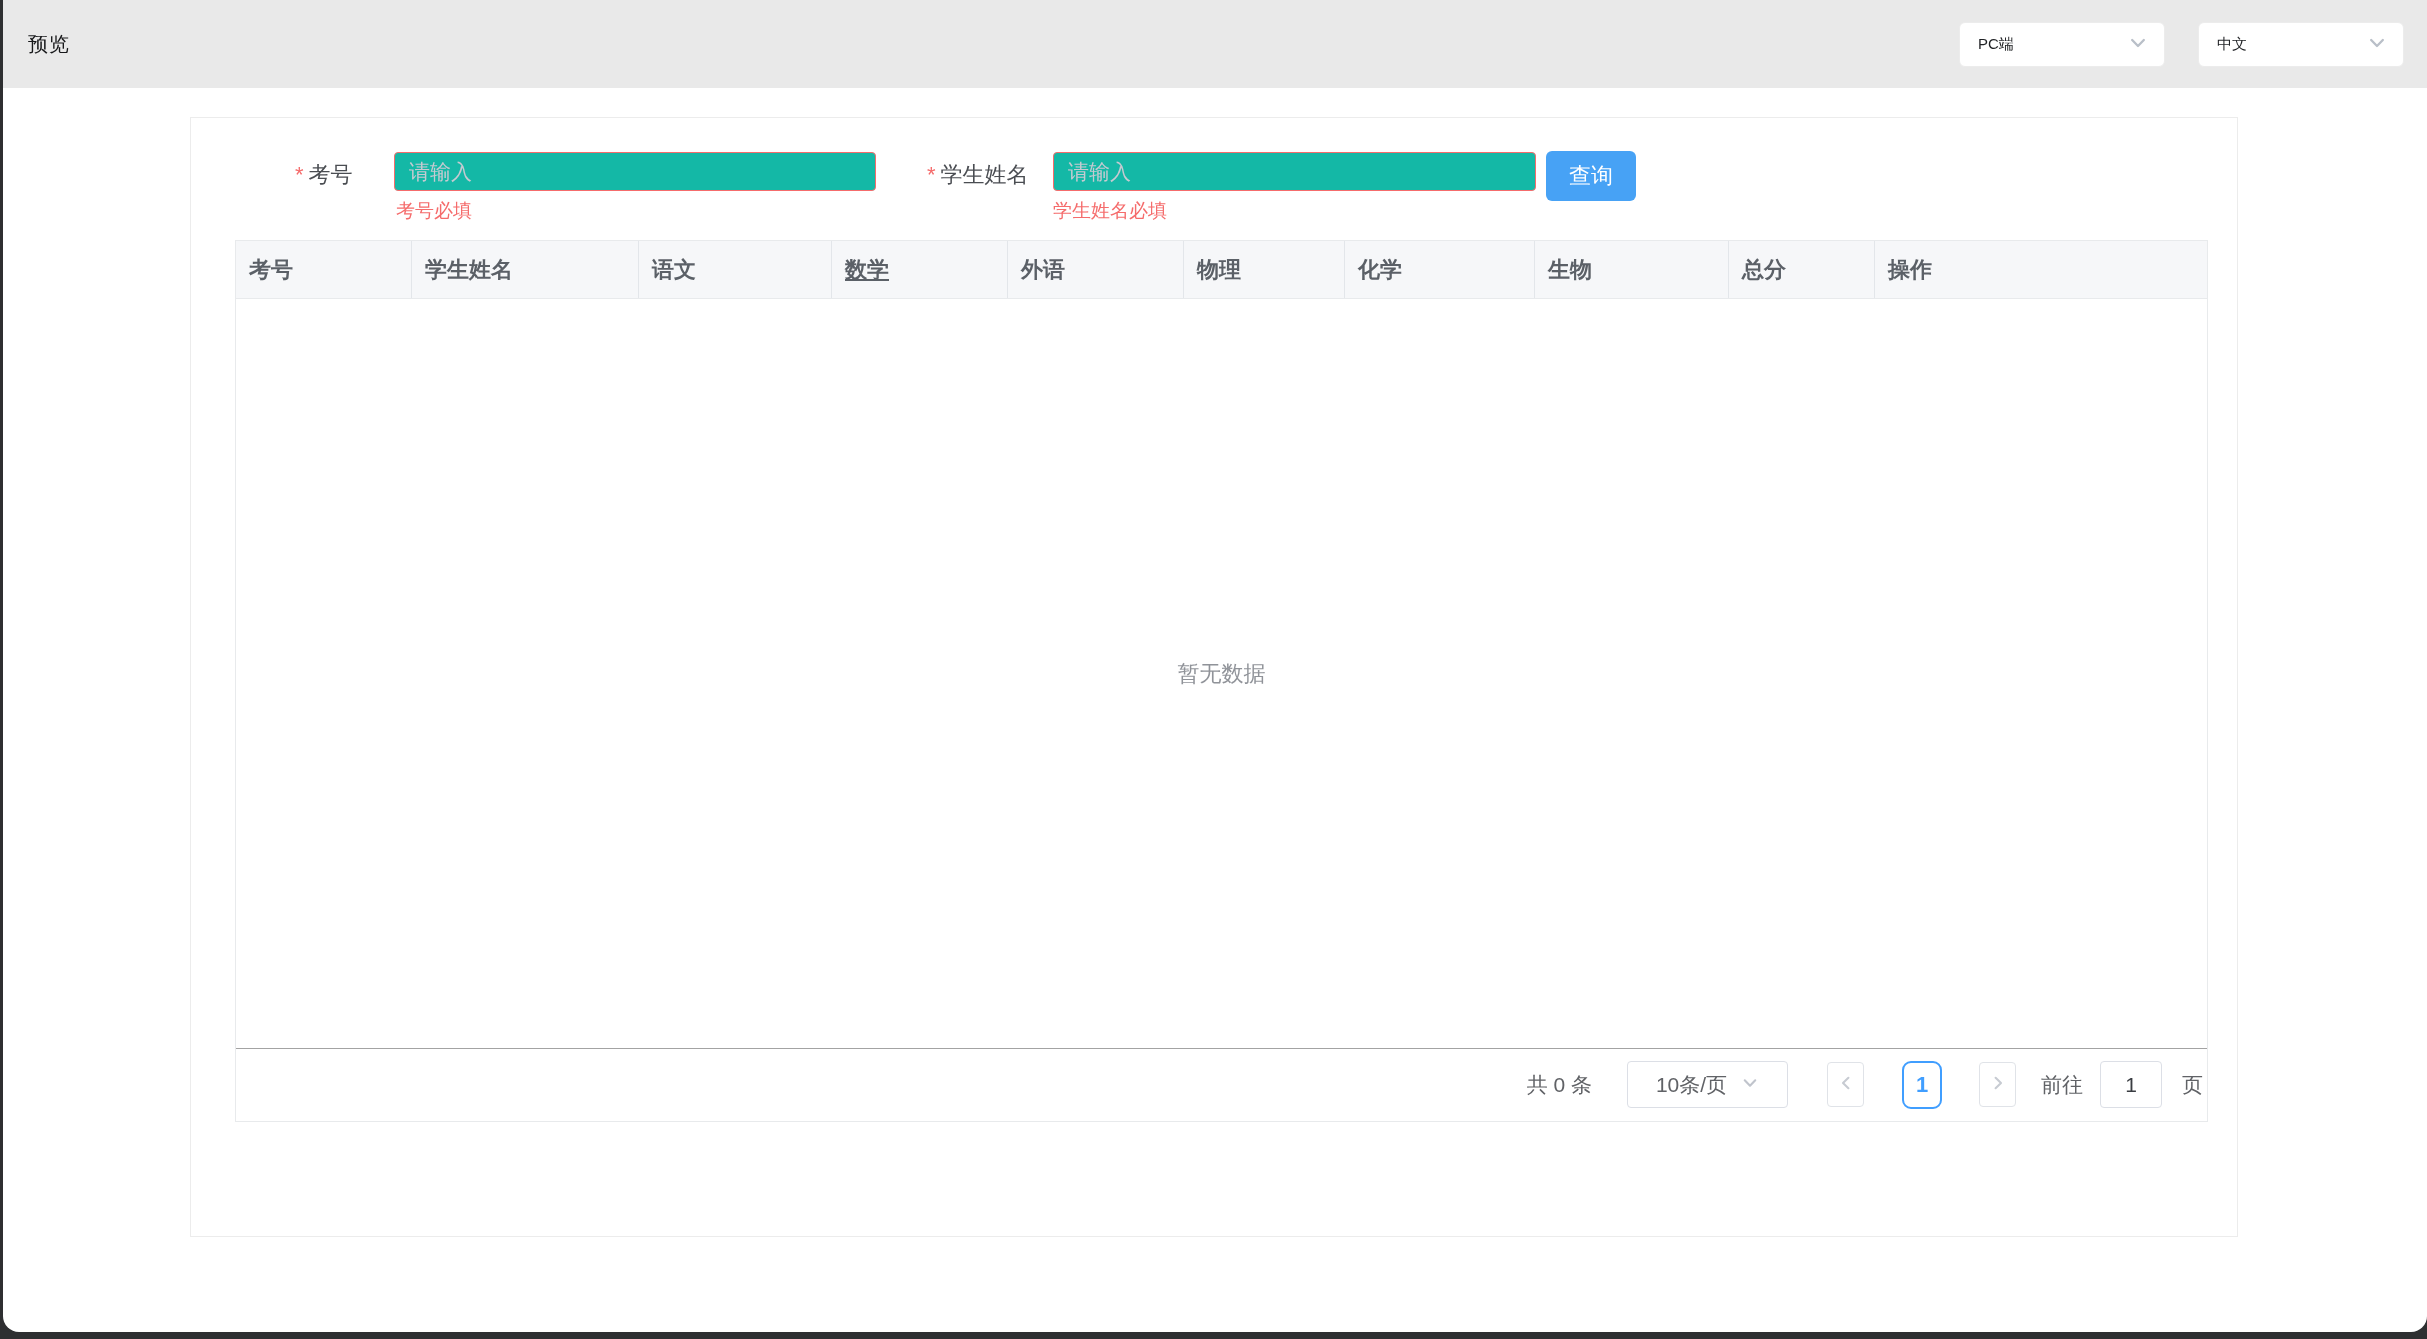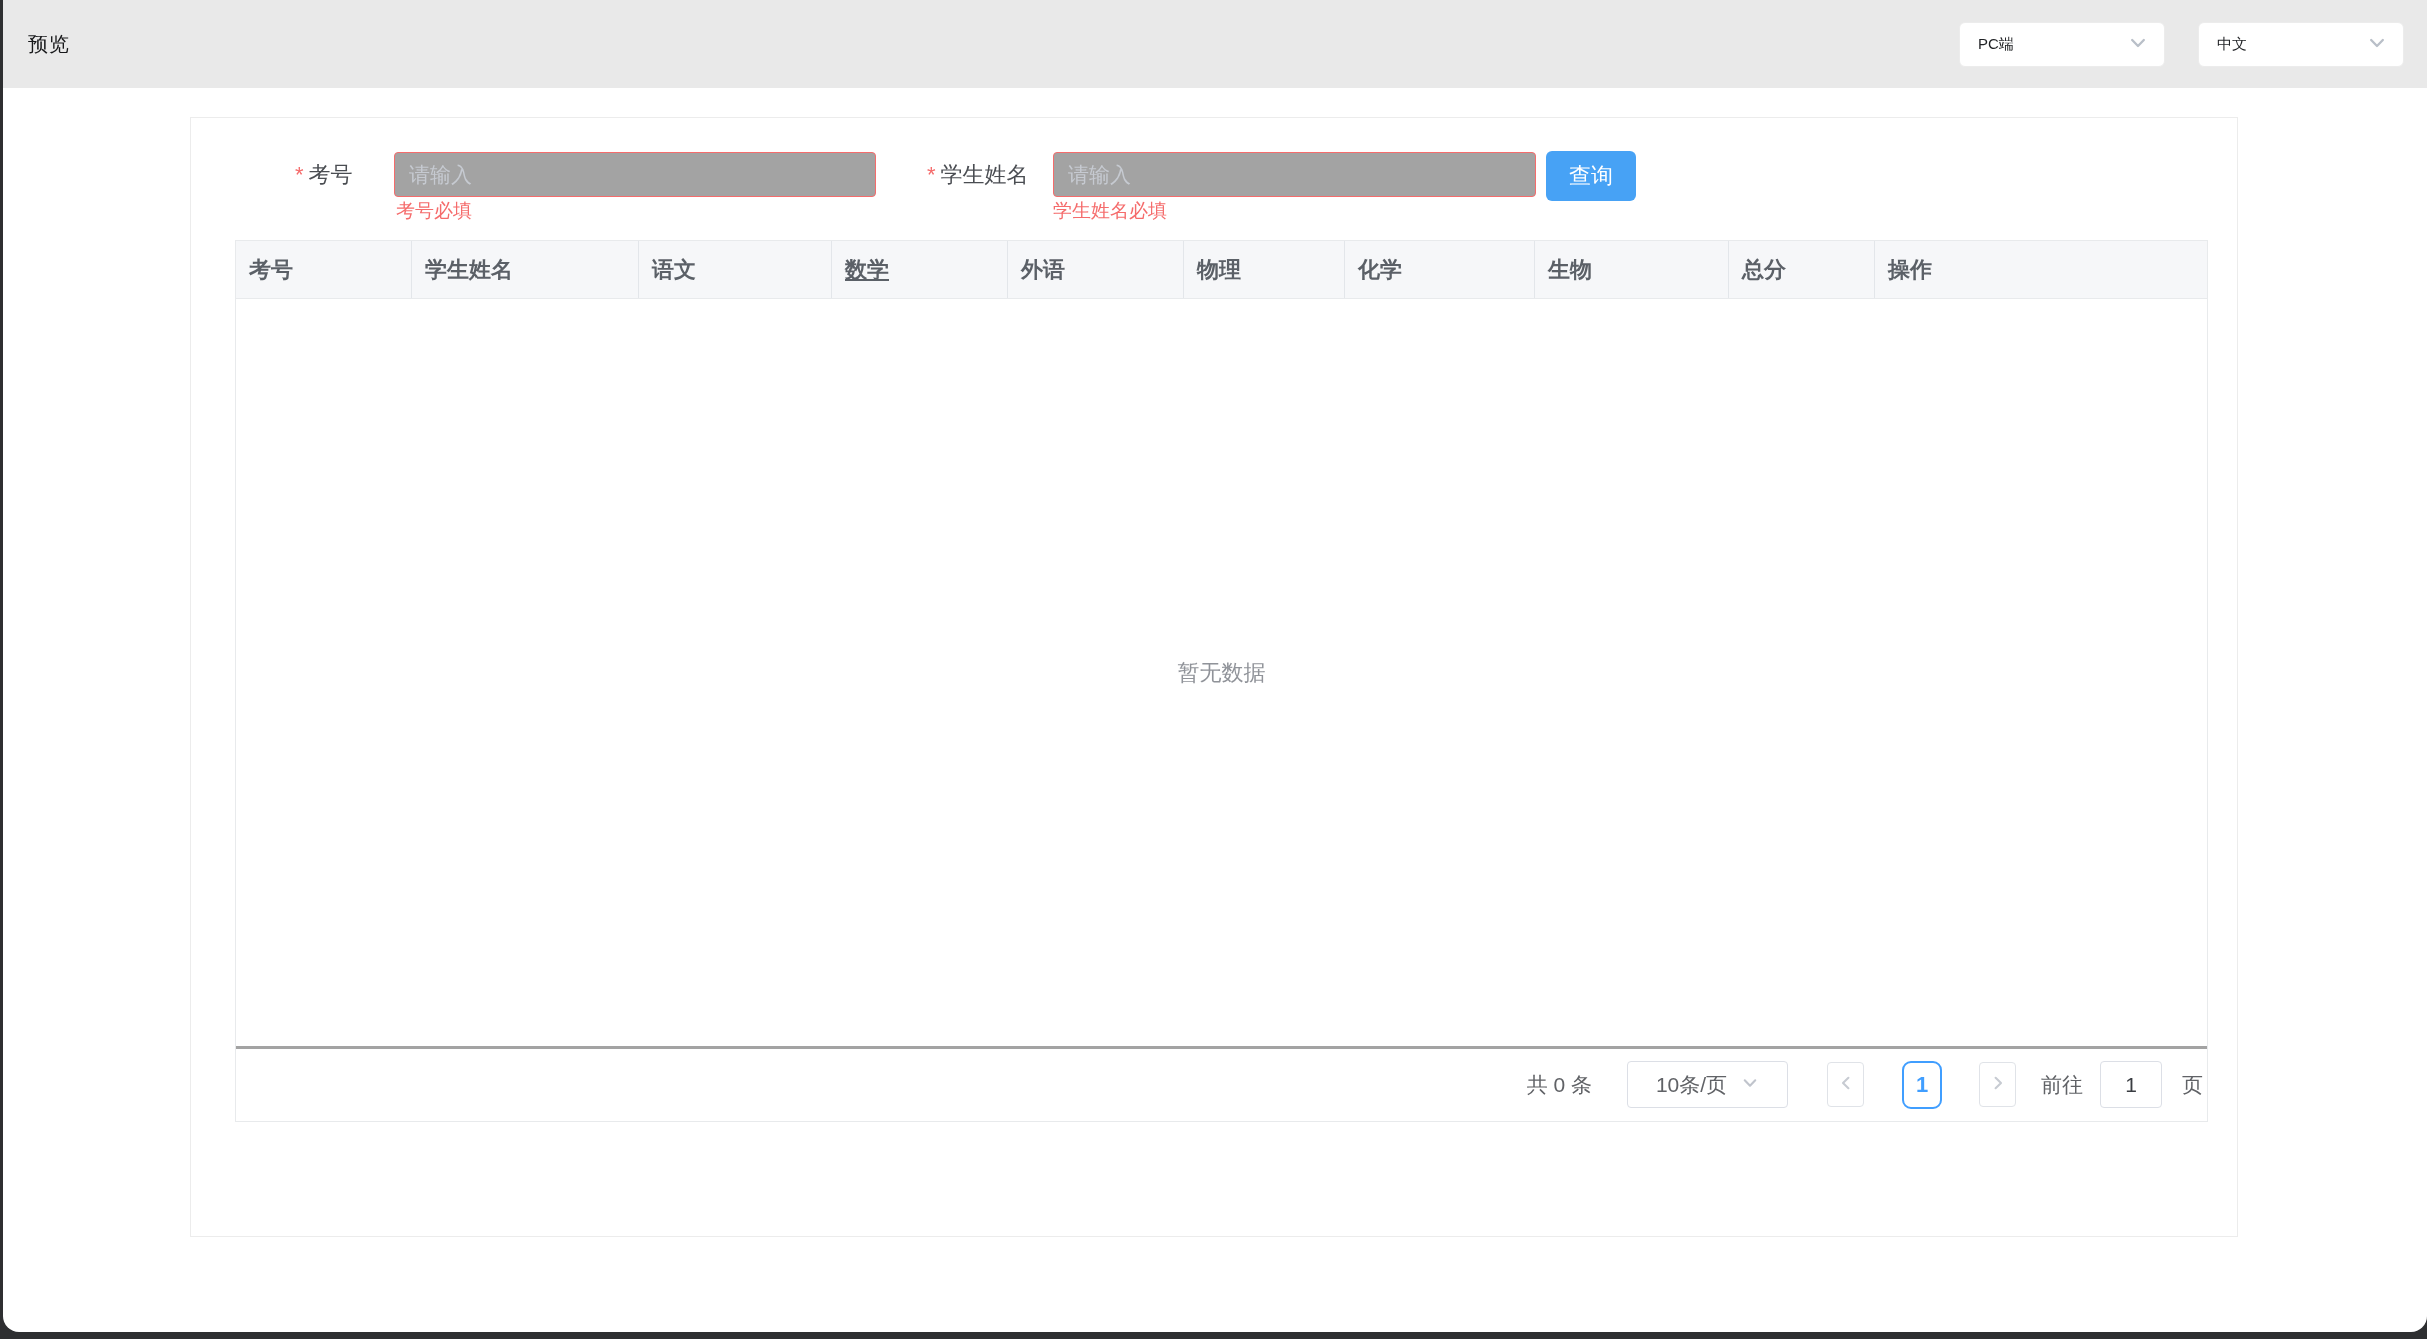--- a/index.html
+++ b/index.html
@@ -47,25 +47,25 @@
     box-sizing:border-box;
   }
   
   .form-label{
     position:absolute;top:42px;font-size:22px;color:#4a4d52;white-space:nowrap;
   }
   .form-label .star{color:#f56c6c;margin-right:5px;}
   .form-label.f1{left:104px;}
   .form-label.f2{left:736px;}
   .q-input{
-    position:absolute;top:34px;height:45px;
+    position:absolute;top:34px;height:39px;
     border:1px solid #f56c6c;border-radius:4px;
     box-sizing:border-box;padding:4px 14px;
     font-size:21px;color:#3a3d42;outline:none;
-    background:#a3a3a3;
+    background:#14b8a6;
   }
   .q-input::placeholder{color:#c6cad1;}
   .q-input.i1{left:203px;width:482px;}
   .q-input.i2{left:862px;width:483px;}
   .field-error{
     position:absolute;top:80px;font-size:19px;color:#f56c6c;white-space:nowrap;
   }
   .field-error.e1{left:205px;}
   .field-error.e2{left:862px;}
   .search-btn{
@@ -94,21 +94,21 @@
     font-size:22px;font-weight:700;color:#5b6067;
     border-right:1px solid #e3e6ea;
     overflow:hidden;white-space:nowrap;
   }
   .th:last-child{border-right:none;}
   .c0{width:176px;} .c1{width:227px;} .c2{width:193px;} .c3{width:176px;text-decoration:underline;}
   .c4{width:176px;} .c5{width:161px;} .c6{width:190px;} .c7{width:194px;}
   .c8{width:146px;} .c9{width:332px;}
   .tbody{
     height:750px;position:relative;
-    border-bottom:3px solid #a3a3a3;box-sizing:border-box;
+    border-bottom:1px solid #a3a3a3;box-sizing:border-box;
     background:#fff;
   }
   .empty-text{
     position:absolute;left:0;right:0;top:50%;
     transform:translateY(-50%);
     text-align:center;font-size:22px;color:#909399;
   }
   
   .pager{
     height:71px;display:flex;align-items:center;justify-content:flex-end;

